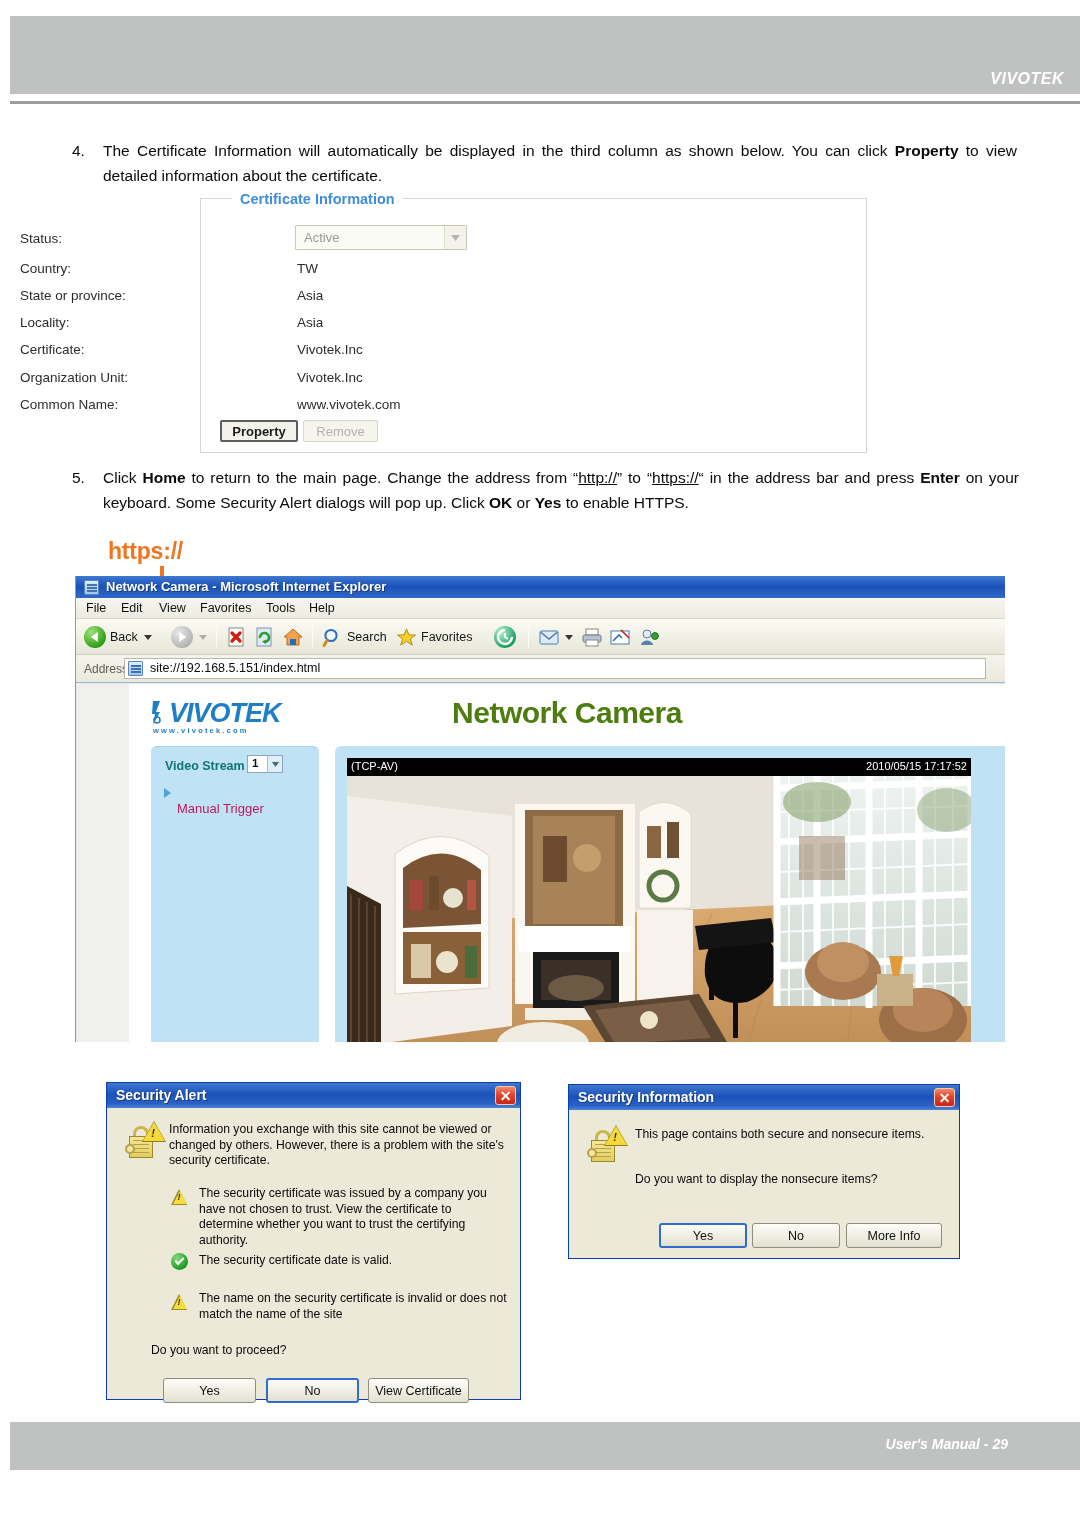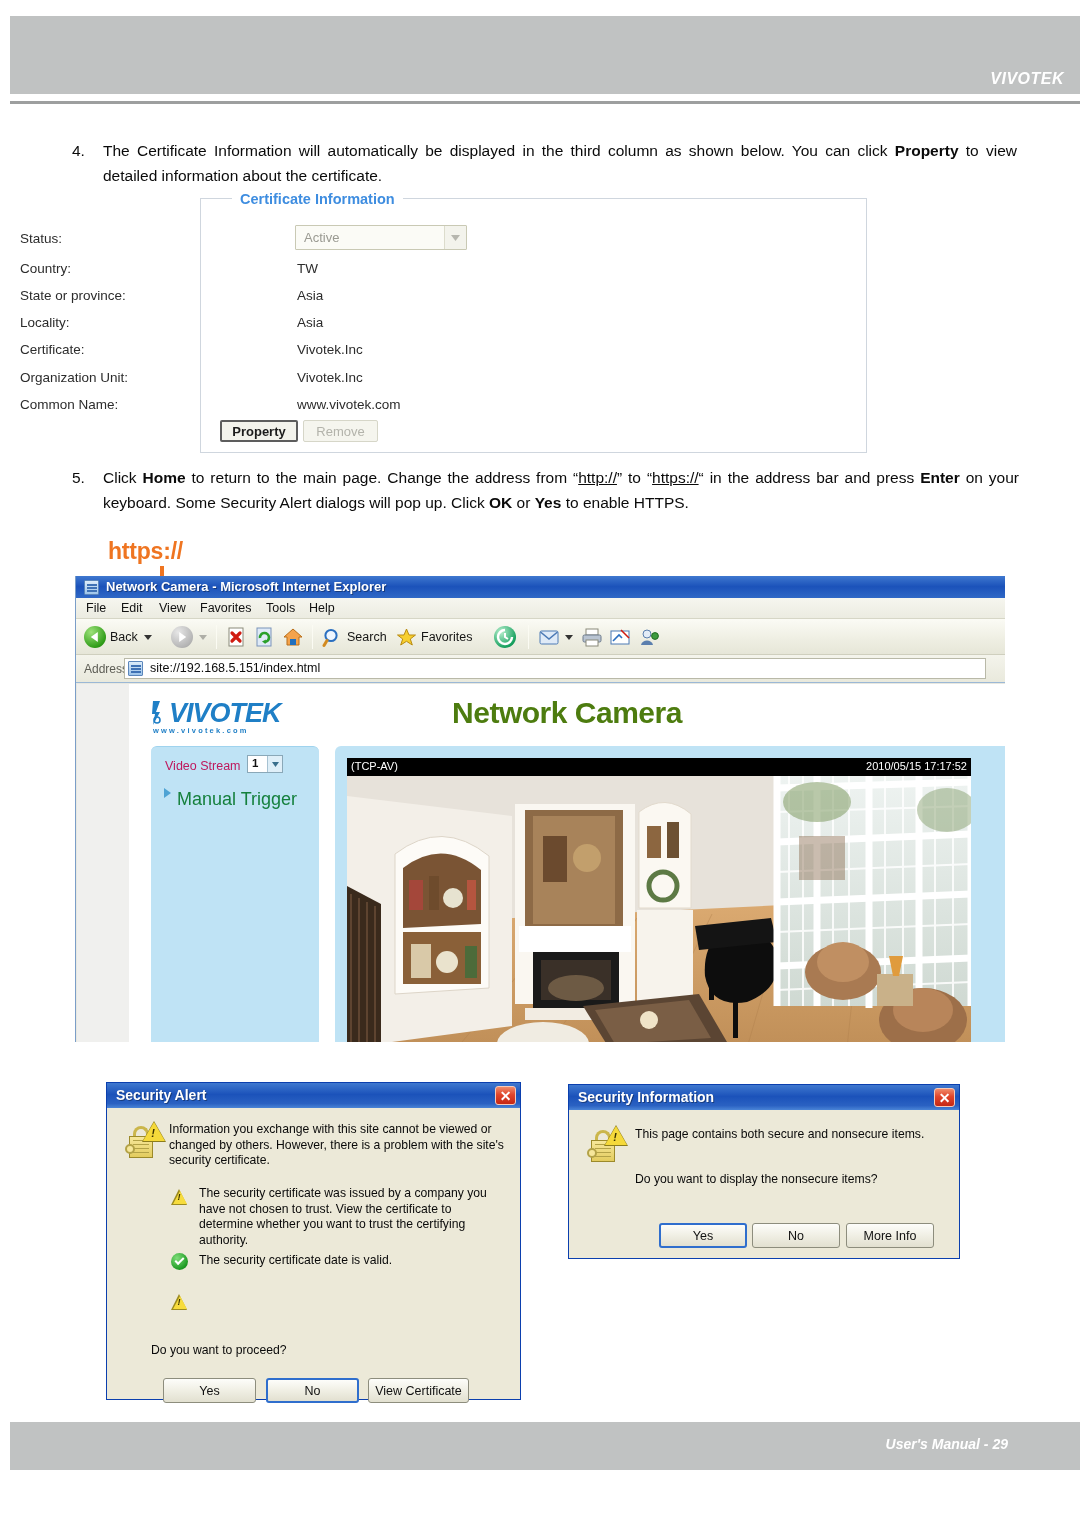--- a/index.html
+++ b/index.html
@@ -224,34 +224,34 @@
     position:absolute; left:0; top:12px; width:876px;
     text-align:center; font-size:30px; font-weight:bold; color:#4d7c0f;
     letter-spacing:-0.5px;
   }
   .cam-side{
     position:absolute; left:22px; top:62px; width:168px; height:296px;
     background:#bfe3f5; border-top:1px solid #9fd3ee;
     border-radius:6px 6px 0 0;
   }
   .cam-side .vs-label{
-    position:absolute; left:14px; top:12px; font-size:12.5px; color:#be185d;
+    position:absolute; left:14px; top:12px; font-size:12.5px; color:#0f766e;font-weight:bold;
   }
   .vs-select{
     position:absolute; left:96px; top:8px; width:36px; height:18px;
     background:#ffffff; border:1px solid #8aa8b8;
   }
   .vs-select .vv{ position:absolute; left:4px; top:1px; font-size:11.5px; font-weight:bold; color:#111;}
   .vs-select .va{
     position:absolute; right:0; top:0; width:15px; height:16px;
     background:#dfeff8; border-left:1px solid #a7c2d2;
     display:flex; align-items:center; justify-content:center;
   }
   .cam-side .mt{
-    position:absolute; left:26px; top:42px; font-size:18px; color:#15803d;
+    position:absolute; left:26px; top:54px; font-size:13px; color:#be185d;
   }
   .cam-side .mt-arrow{
     position:absolute; left:13px; top:41px;
     width:0;height:0;border-top:5px solid transparent;border-bottom:5px solid transparent;
     border-left:7px solid #4ea3d4;
   }
   .cam-view{
     position:absolute; left:206px; top:62px; width:776px; height:296px;
     background:#bfe3f5; border-radius:6px 6px 0 0;
   }
@@ -716,20 +716,21 @@
     <div class="xp-text" style="left:92px; top:78px; width:308px;">The security certificate was issued by a company you have not chosen to trust. View the certificate to determine whether you want to trust the certifying authority.</div>
 
     <span class="chk-ok" style="left:64px; top:145px;"></span>
     <div class="xp-text" style="left:92px; top:145px; width:308px;">The security certificate date is valid.</div>
 
     <span class="tri-warn" style="left:64px; top:186px;">
       <i class="tb"></i>
         <i class="tf"></i>
         <i class="tx">!</i>
     </span>
+    <div class="xp-text" style="left:92px; top:183px; width:308px;">The name on the security certificate is invalid or does not match the name of the site</div>
 
     <div class="xp-text" style="left:44px; top:235px; width:320px;">Do you want to proceed?</div>
 
     <div class="xp-btn" style="left:56px;  top:270px; width:93px;">Yes</div>
     <div class="xp-btn focus" style="left:159px; top:270px; width:93px;">No</div>
     <div class="xp-btn" style="left:261px; top:270px; width:101px;">View Certificate</div>
   </div>
 </div>
 
 <div class="xp-dialog" style="left:568px; top:1084px; width:392px; height:175px;">
@@ -744,19 +745,19 @@
         <i class="keyh"></i>
       <i class="warn-b"></i>
         <i class="warn"></i>
         <i class="warn-x">!</i>
     </span>
     <div class="xp-text" style="left:66px; top:17px; width:310px;">This page contains both secure and nonsecure items.</div>
     <div class="xp-text" style="left:66px; top:62px; width:310px;">Do you want to display the nonsecure items?</div>
 
     <div class="xp-btn focus" style="left:90px;  top:113px; width:88px;">Yes</div>
     <div class="xp-btn" style="left:183px; top:113px; width:88px;">No</div>
-    <div class="xp-btn" style="left:277px; top:113px; width:88px;">More Info</div>
+    <div class="xp-btn" style="left:277px; top:113px; width:96px;">More Info</div>
   </div>
 </div>
 
 <div class="page-footer">
   <div class="ftext">User's Manual - 29</div>
 </div>
 
 </body></html>

